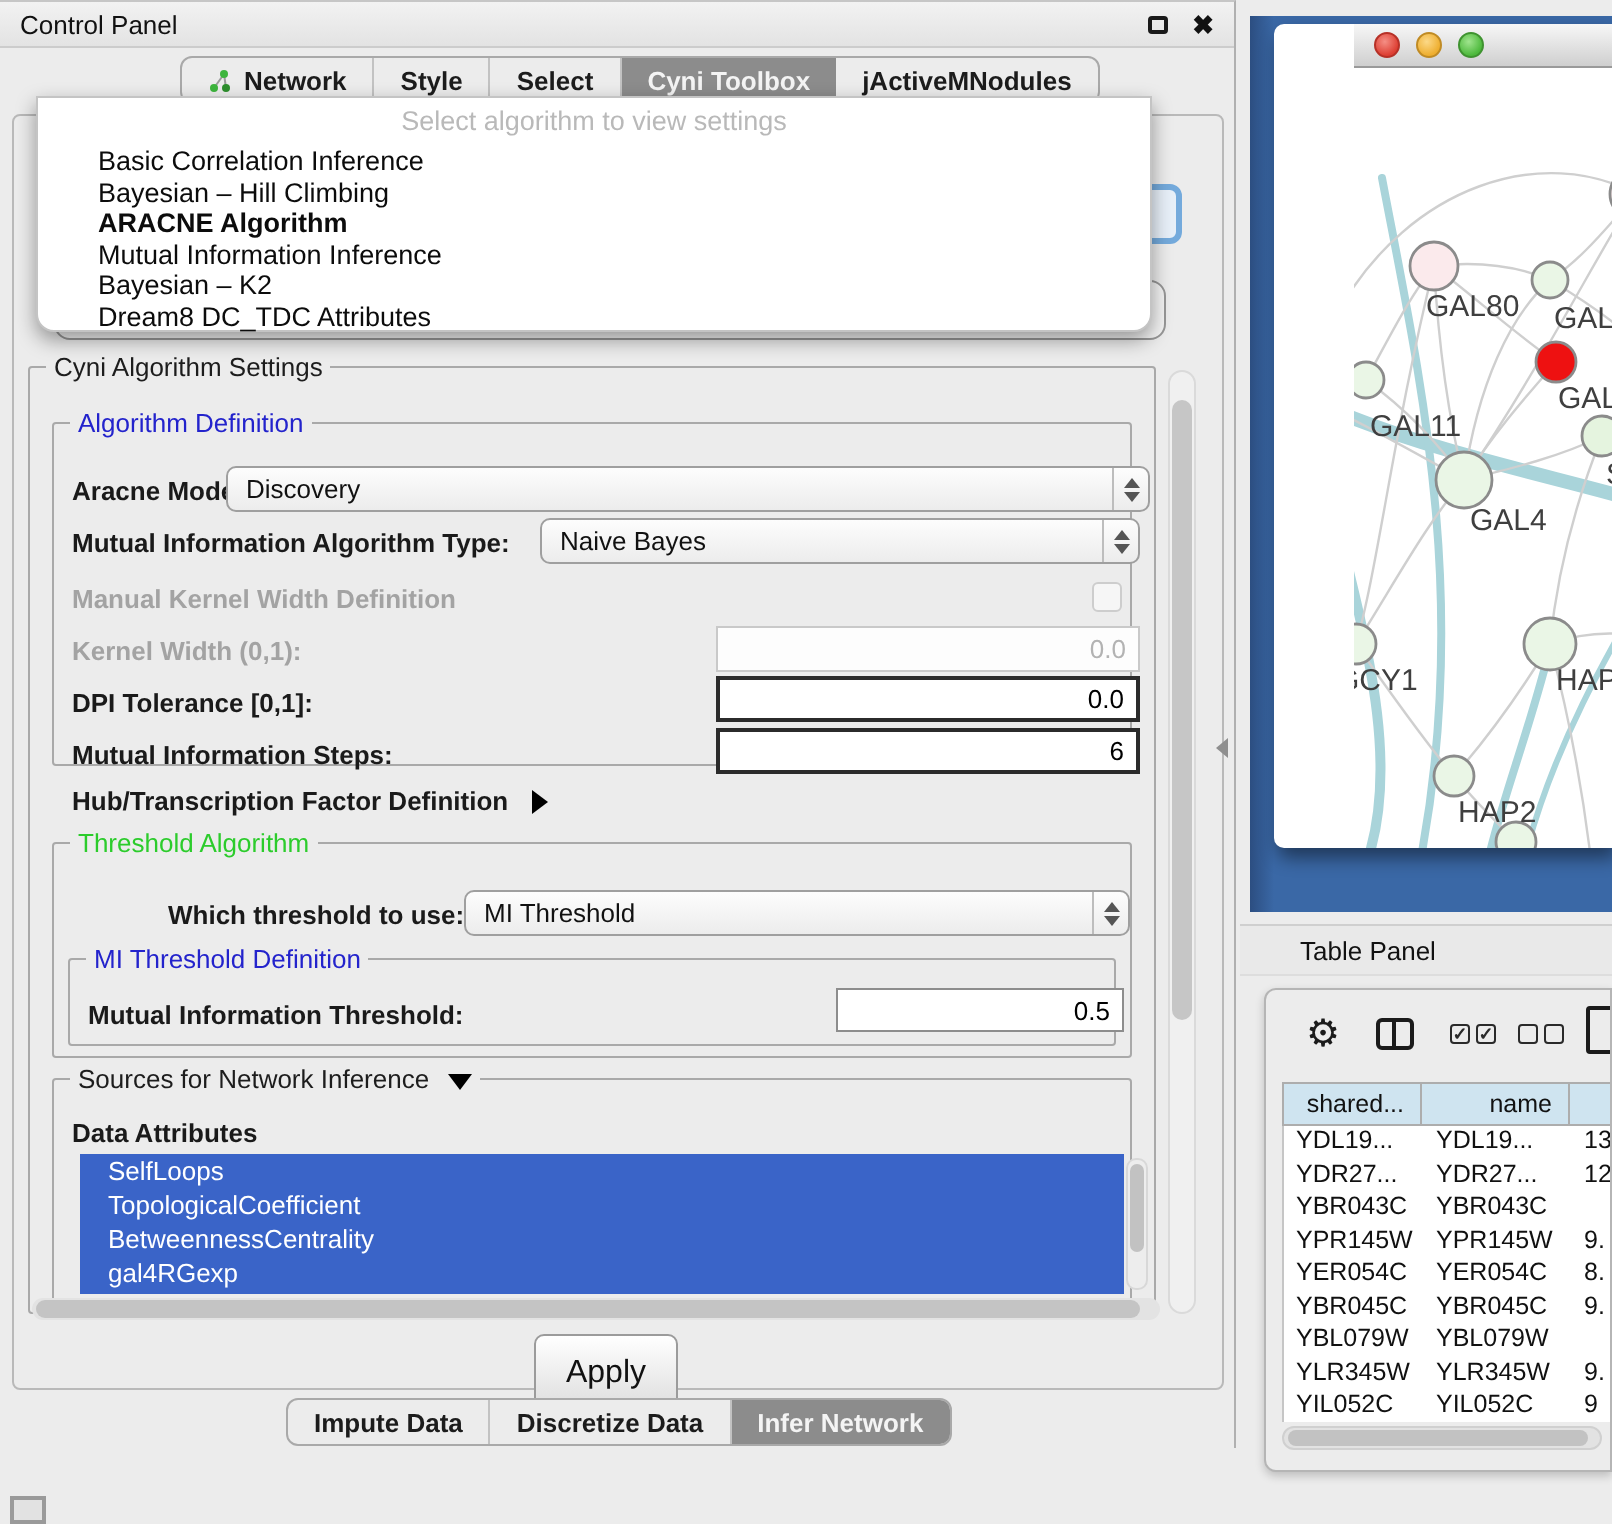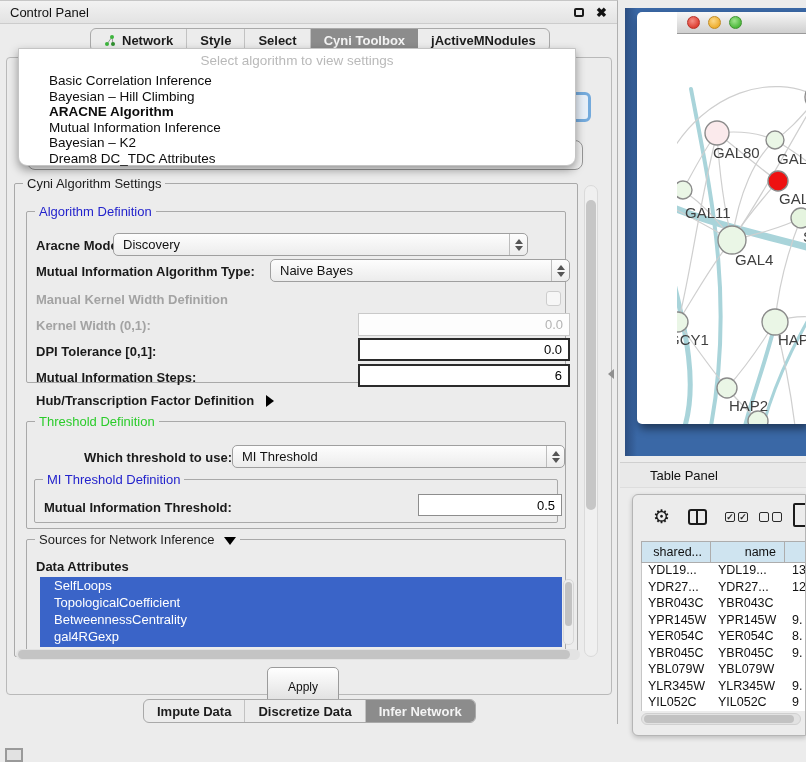--- a/index.html
+++ b/index.html
@@ -87,21 +87,21 @@
 
   
   .vsb { position:absolute; left:584px; top:184px; width:14px; height:472px; background:#f0f0f0;
         border:1px solid #dadada; border-radius:7px; }
   .vsb .thumb { position:absolute; left:1px; top:14px; width:10px; height:310px; background:#c6c6c6; border-radius:6px; }
   .hsb { position:absolute; left:16px; top:648px; width:564px; height:11px; background:#e3e3e3; border-radius:6px; }
   .hsb .thumb { position:absolute; left:2px; top:1px; width:552px; height:9px; background:#c4c4c4; border-radius:5px; }
 
   .apply-btn { position:absolute; left:267px; top:666px; width:72px; height:40px;
         border:1px solid #9b9b9b; border-radius:5px; background:linear-gradient(#ffffff,#dcdcdc);
-        font-size:12px; color:#111; display:flex; align-items:center; justify-content:center; }
+        font-size:16px; color:#111; display:flex; align-items:center; justify-content:center; }
 
   .bottom-tabbar { position:absolute; left:143px; top:698px; height:24px; display:flex;
         border:1px solid #a9a9a9; border-radius:6px; background:#ececec; overflow:hidden; }
 
   
   .net-frame { position:absolute; left:625px; top:8px; width:181px; height:448px;
         background:linear-gradient(90deg,#2c4e81 0px,#3a68a6 12px); }
   .net-window { position:absolute; left:637px; top:12px; width:169px; height:412px; background:#ffffff;
         border-radius:5px 0 0 5px; box-shadow:2px 5px 9px rgba(0,0,0,.45); overflow:hidden;padding-left:40px; }
   .net-titlebar { height:22px; background:linear-gradient(#f7f7f7,#cfcfcf); border-bottom:1px solid #9a9a9a;
@@ -203,21 +203,21 @@
 
   <div class="group" style="left:14px; top:182px; width:564px; height:474px;">
     <span class="legend">Cyni Algorithm Settings</span>
   </div>
 
   <div class="group" style="left:26px; top:210px; width:540px; height:172px;">
     <span class="legend blue">Algorithm Definition</span>
   </div>
 
   <span class="lbl" style="left:36px; top:237px;">Aracne Mode:</span>
-  <div class="combo" style="left:113px; top:232px; width:415px;">
+  <div class="combo" style="left:113px; top:232px; width:462px;">
     <span class="combo-text">Discovery</span>
     <span class="stepper">
         <span class="tri-up"></span>
         <span class="tri-down"></span>
       </span>
   </div>
 
   <span class="lbl" style="left:36px; top:263px;">Mutual Information Algorithm Type:</span>
   <div class="combo" style="left:270px; top:258px; width:300px;">
     <span class="combo-text">Naive Bayes</span>
@@ -238,21 +238,21 @@
 
   <span class="lbl" style="left:36px; top:369px;">Mutual Information Steps:</span>
   <input class="numfield" style="left: 358px; top: 363px; width: 212px;" readonly="" value="6">
 
   <span class="lbl" style="left:36px; top:392px;">
     <span>Hub/Transcription Factor Definition</span>
     <span class="arrow-right"></span>
   </span>
 
   <div class="group" style="left:26px; top:420px; width:540px; height:108px;">
-    <span class="legend green">Threshold Definition</span>
+    <span class="legend green">Threshold Algorithm</span>
   </div>
 
   <span class="lbl" style="left:84px; top:449px;">Which threshold to use:</span>
   <div class="combo" style="left:232px; top:444px; width:333px;">
     <span class="combo-text">MI Threshold</span>
     <span class="stepper">
         <span class="tri-up"></span>
         <span class="tri-down"></span>
       </span>
   </div>

